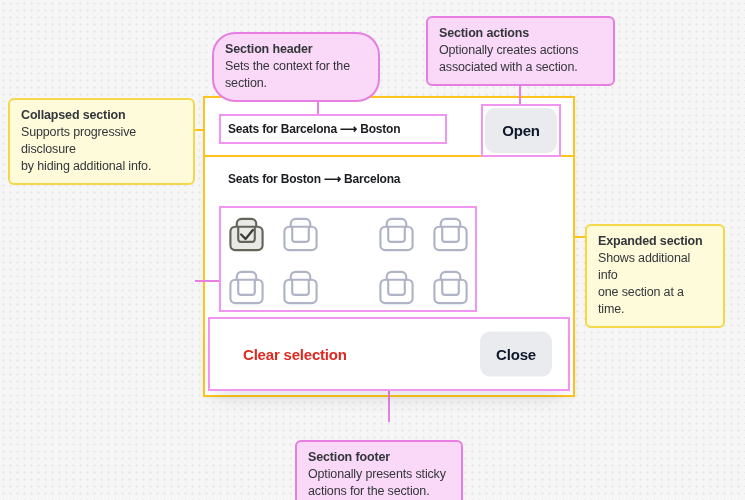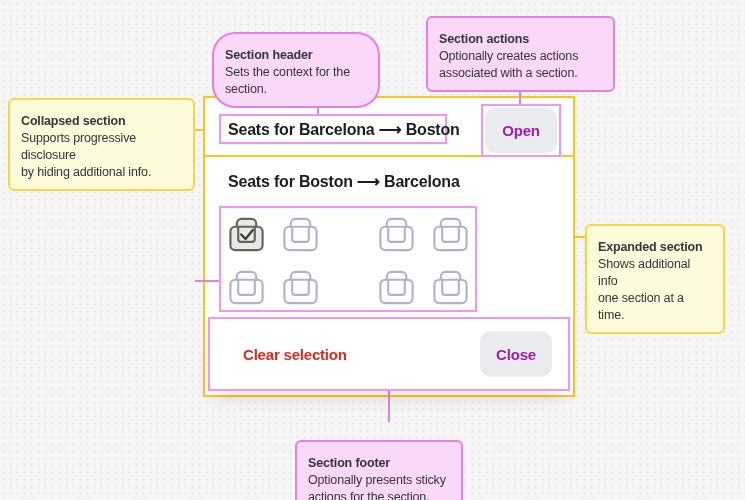--- a/index.html
+++ b/index.html
@@ -18,26 +18,26 @@
     box-shadow:0 1px 3px rgba(0,0,0,.05);
   }
   .card-header-row{position:absolute;left:203px;top:96px;width:372px;height:61px;
     border-bottom:2px solid #fcc41d;z-index:1;}
   
   .hl{position:absolute;border:2px solid #f095f2;z-index:3;background:transparent;}
   .hl-title{left:219px;top:114px;width:228px;height:30px;display:flex;align-items:center;padding-left:7px;}
   .hl-open{left:481px;top:104px;width:80px;height:53px;display:flex;align-items:center;justify-content:center;}
   .hl-grid{left:219px;top:206px;width:258px;height:106px;padding:7px 0 0 6px;}
   .collapsed-title,.expanded-title{
-    font-size:16px;font-weight:600;letter-spacing:-0.2px;color:#1b1d21;white-space:nowrap;}
+    font-size:12px;font-weight:600;letter-spacing:-0.2px;color:#1b1d21;white-space:nowrap;}
   .expanded-title{position:absolute;left:228px;top:172px;z-index:2;}
   
   .gray-btn{
     width:72px;height:45px;border:none;border-radius:10px;background:#e9ebee;
-    font-family:inherit;font-size:15px;font-weight:600;color:#a21caf;letter-spacing:-0.2px;
+    font-family:inherit;font-size:15px;font-weight:600;color:#0f172a;letter-spacing:-0.2px;
     display:flex;align-items:center;justify-content:center;cursor:pointer;}
   
   .seat-row{display:flex;gap:15px;align-items:flex-start;}
   .seat-row + .seat-row{margin-top:14px;}
   .aisle{display:block;width:27px;height:39px;}
   .seat{width:39px;height:39px;display:block;cursor:pointer;}
   .seat path,.seat rect{fill:none;stroke:#aeb3c6;stroke-width:2.2;stroke-linejoin:round;}
   .seat .s-check{display:none;}
   .seat.selected .s-back,.seat.selected .s-body{fill:#e9eae6;}
   .seat.selected path,.seat.selected rect{stroke:#63645a;}
@@ -45,21 +45,21 @@
   
   .sticky-footer{
     position:absolute;left:208px;top:317px;width:362px;height:74px;
     background:#ffffff;border:2px solid #f095f2;z-index:3;
     box-shadow:0 12px 20px -8px rgba(0,0,0,.14);
     display:flex;align-items:center;}
   .clear-link{margin-left:33px;font-size:15px;font-weight:700;letter-spacing:-0.2px;color:#df2820;
     background:none;border:none;font-family:inherit;cursor:pointer;padding:0;}
   .close-wrap{position:absolute;right:16px;top:50%;transform:translateY(-50%);}
   
-  .note{position:absolute;z-index:4;border-radius:6px;padding:13px 11px 8px 11px;
+  .note{position:absolute;z-index:4;border-radius:6px;padding:7px 11px 8px 11px;
     font-size:12.5px;line-height:17px;letter-spacing:-0.15px;color:#33363b;}
   .note-pink{background:#fad8f7;border:2px solid #e77ee2;}
   .note-yellow{background:#fefbda;border:2px solid #f5d74b;}
   .note-title{font-weight:700;}
   .note-body{white-space:pre-line;}
   #note-header{left:212px;top:32px;width:168px;border-radius:23px;}
   #note-actions{left:426px;top:16px;width:189px;}
   #note-collapsed{left:8px;top:98px;width:187px;}
   #note-expanded{left:585px;top:224px;width:140px;}
   #note-content{left:7px;top:249px;width:190px;}

